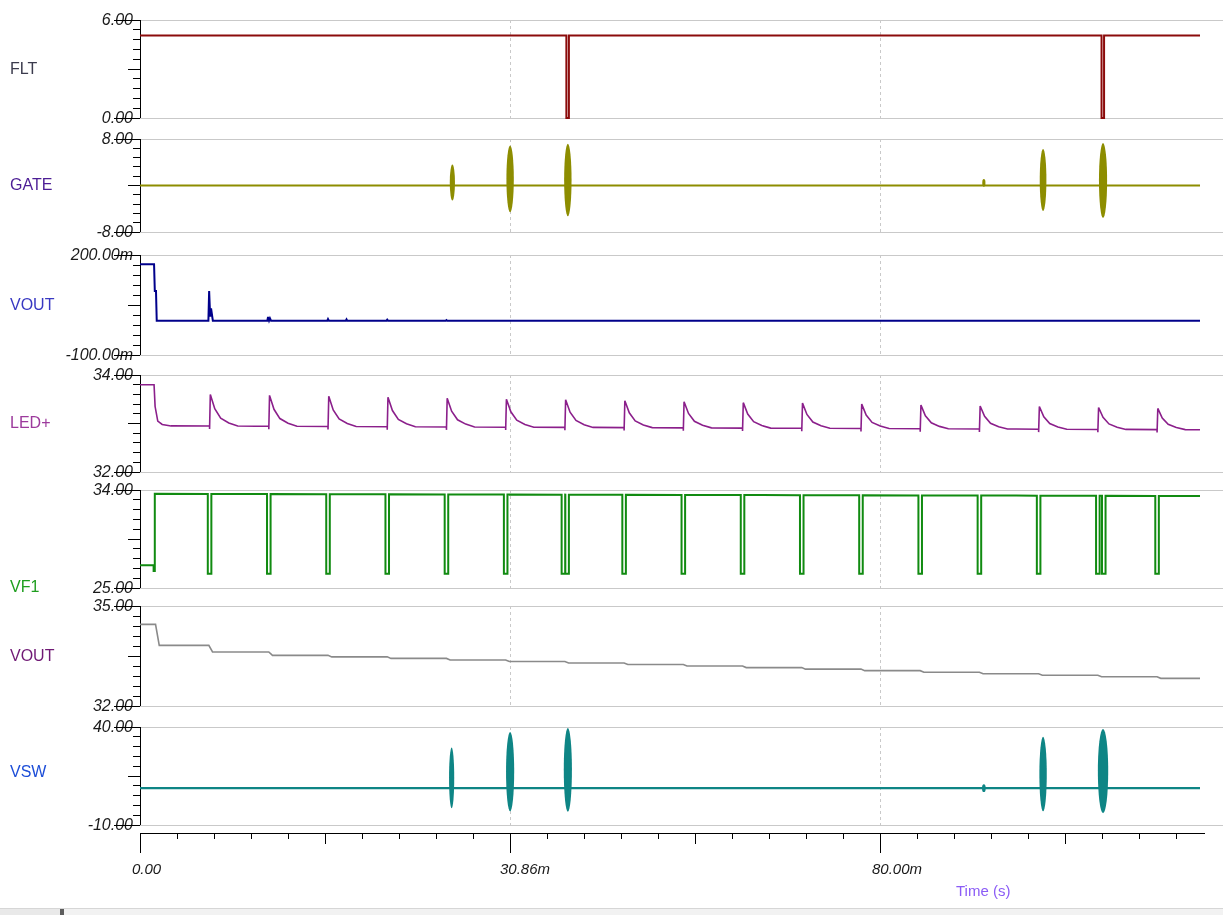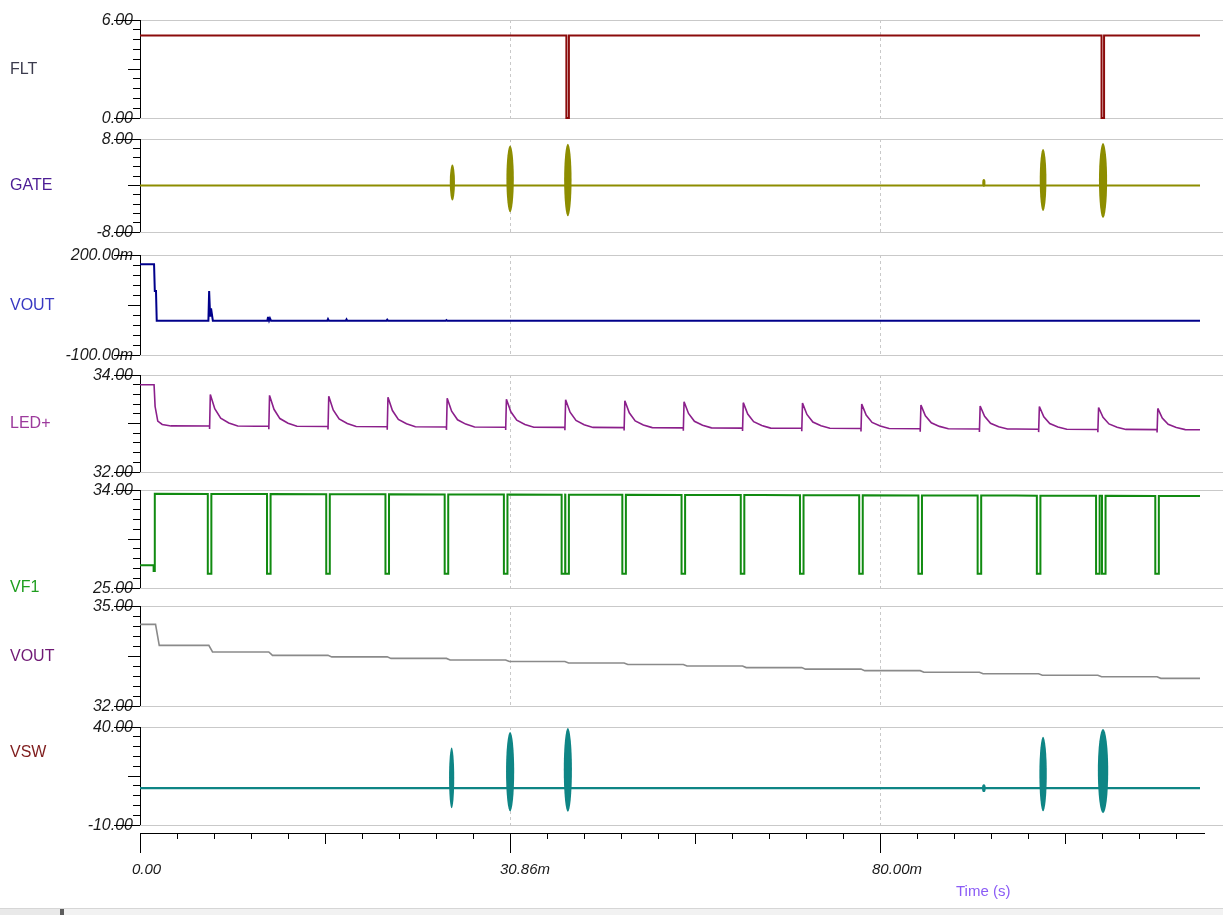--- a/index.html
+++ b/index.html
@@ -25,21 +25,21 @@
 <body>
 
 <div id="app">
 
   <div class="sig-label" style="top: 60px; color: rgb(59, 59, 77);">FLT</div>
   <div class="sig-label" style="top: 176px; color: #4c1d95;">GATE</div>
   <div class="sig-label" style="top: 296px; color: rgb(57, 57, 194);">VOUT</div>
   <div class="sig-label" style="top: 414px; color: rgb(156, 58, 156); text-align: right;">LED+</div>
   <div class="sig-label" style="top: 530px; color: rgb(31, 158, 31); margin-top: 48px;">VF1</div>
   <div class="sig-label" style="top: 647px; color: #701a75;">VOUT</div>
-  <div class="sig-label" style="top: 743px; color: #7f1d1d;">VSW</div>
+  <div class="sig-label" style="top: 763px; color: #1d4ed8;">VSW</div>
 
   <div class="ylabel" style="top:11px">6.00</div>
   <div class="ylabel" style="top:109px">0.00</div>
   <div class="ylabel" style="top:130px">8.00</div>
   <div class="ylabel" style="top:223px">-8.00</div>
   <div class="ylabel" style="top:246px">200.00m</div>
   <div class="ylabel" style="top:346px">-100.00m</div>
   <div class="ylabel" style="top:366px">34.00</div>
   <div class="ylabel" style="top:463px">32.00</div>
   <div class="ylabel" style="top:481px">34.00</div>

